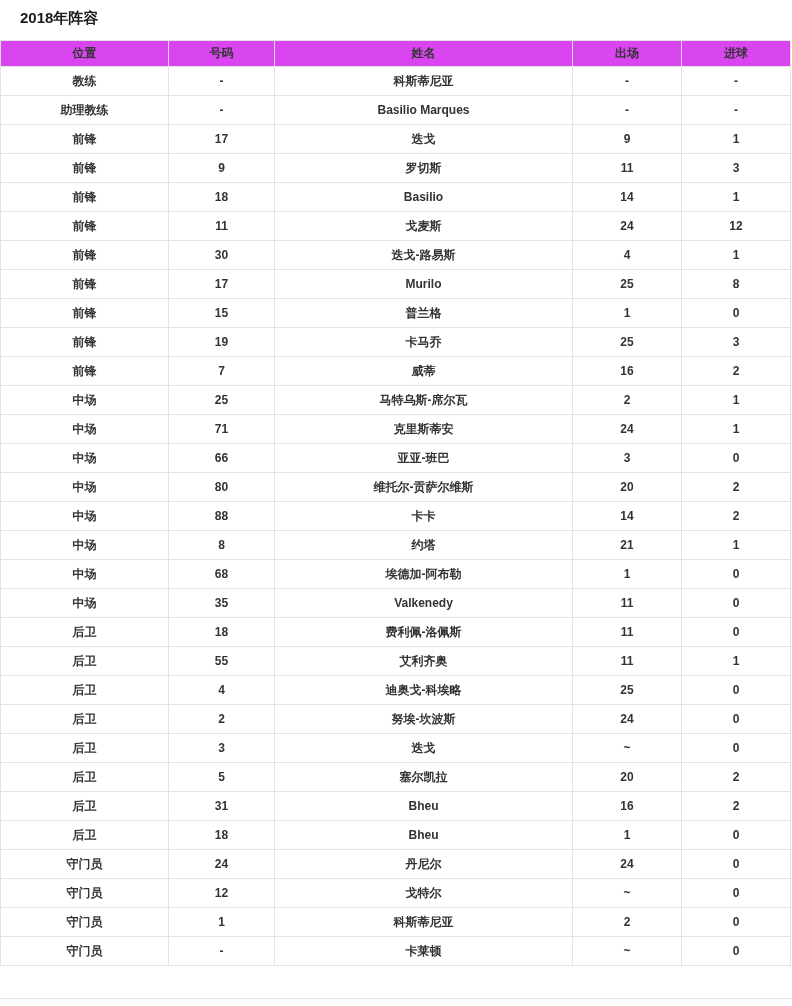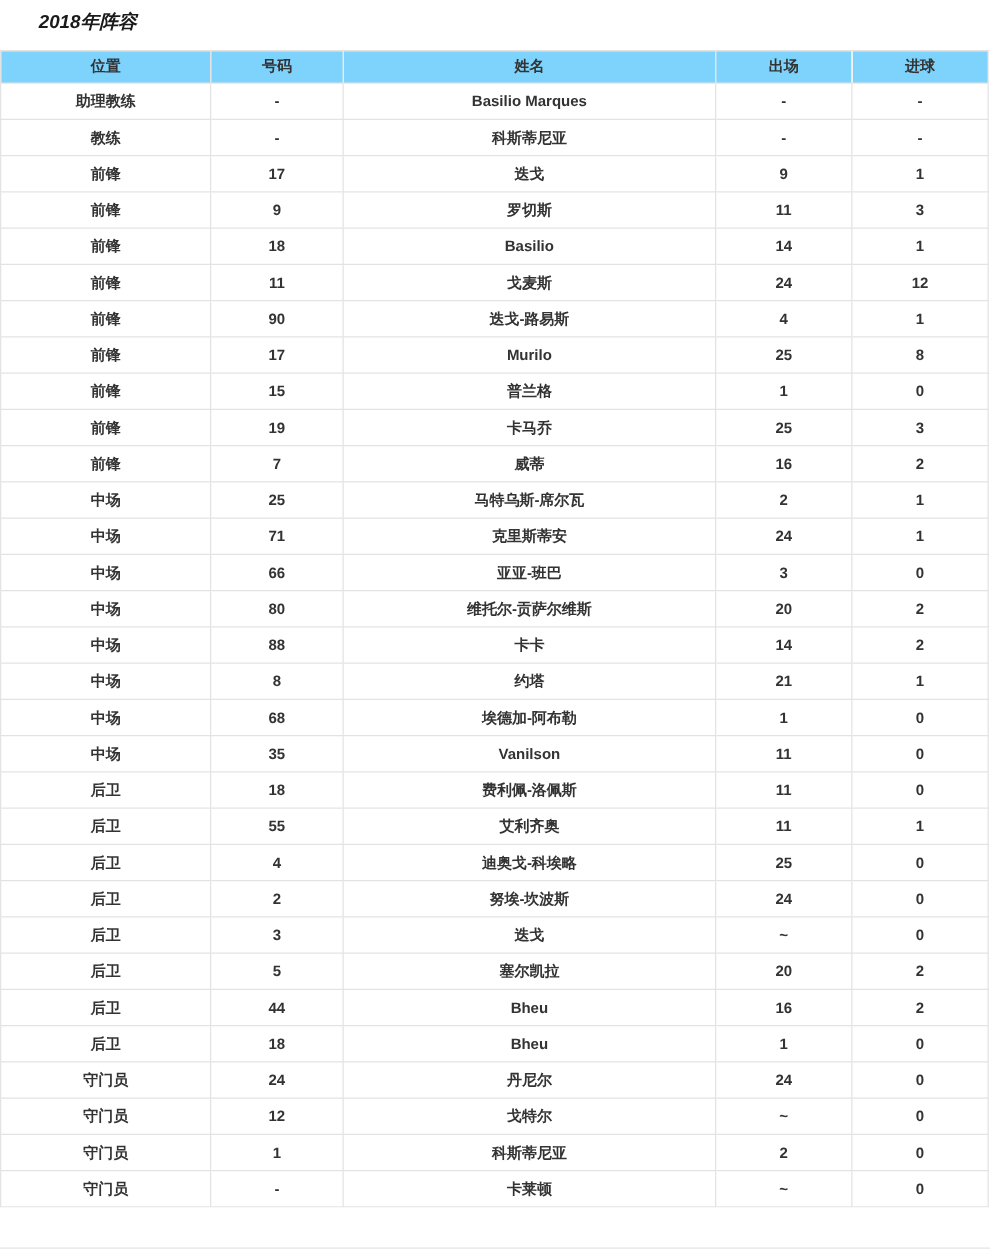--- a/index.html
+++ b/index.html
@@ -4,22 +4,21 @@
 <style>
   * { box-sizing: border-box; }
   html, body {
     margin: 0; padding: 0;
     width: 792px; height: 1006px;
     background: #ffffff;
     font-family: "Liberation Sans", "DejaVu Sans", sans-serif;
   }
   .title-bar {
     height: 40px;
-    padding: 9px 0 0 31px;
-    font-style: italic;
+    padding: 9px 0 0 20px;
   }
   .page-title {
     font-size: 15px;
     font-weight: bold;
     color: #1a1a1a;
     line-height: 18px;
   }
   table.roster {
     border-collapse: collapse;
     table-layout: fixed;
@@ -36,21 +35,21 @@
     text-align: center;
     vertical-align: middle;
     font-size: 12px;
     font-weight: 700;
     color: #333333;
     padding: 0 4px;
     overflow: hidden;
     white-space: nowrap;
   }
   table.roster th {
-    background: #7dd3fc;
+    background: #d946ef;
     height: 26px;
   }
   table.roster td {
     background: #ffffff;
     height: 29px;
   }
   .table-footer-spacer {
     width: 792px;
     height: 33px;
     border-bottom: 1px solid #e3e3e3;
@@ -76,30 +75,30 @@
     <tr>
       <th>位置</th>
       <th>号码</th>
       <th>姓名</th>
       <th>出场</th>
       <th>进球</th>
     </tr>
   </thead>
   <tbody>
       <tr>
+        <td>教练</td>
+        <td>-</td>
+        <td>科斯蒂尼亚</td>
+        <td>-</td>
+        <td>-</td>
+      </tr>
+      <tr>
         <td>助理教练</td>
         <td>-</td>
         <td>Basilio Marques</td>
-        <td>-</td>
-        <td>-</td>
-      </tr>
-      <tr>
-        <td>教练</td>
-        <td>-</td>
-        <td>科斯蒂尼亚</td>
         <td>-</td>
         <td>-</td>
       </tr>
       <tr>
         <td>前锋</td>
         <td>17</td>
         <td>迭戈</td>
         <td>9</td>
         <td>1</td>
       </tr>
@@ -119,21 +118,21 @@
       </tr>
       <tr>
         <td>前锋</td>
         <td>11</td>
         <td>戈麦斯</td>
         <td>24</td>
         <td>12</td>
       </tr>
       <tr>
         <td>前锋</td>
-        <td>90</td>
+        <td>30</td>
         <td>迭戈-路易斯</td>
         <td>4</td>
         <td>1</td>
       </tr>
       <tr>
         <td>前锋</td>
         <td>17</td>
         <td>Murilo</td>
         <td>25</td>
         <td>8</td>
@@ -204,21 +203,21 @@
       <tr>
         <td>中场</td>
         <td>68</td>
         <td>埃德加-阿布勒</td>
         <td>1</td>
         <td>0</td>
       </tr>
       <tr>
         <td>中场</td>
         <td>35</td>
-        <td>Vanilson</td>
+        <td>Valkenedy</td>
         <td>11</td>
         <td>0</td>
       </tr>
       <tr>
         <td>后卫</td>
         <td>18</td>
         <td>费利佩-洛佩斯</td>
         <td>11</td>
         <td>0</td>
       </tr>
@@ -252,21 +251,21 @@
       </tr>
       <tr>
         <td>后卫</td>
         <td>5</td>
         <td>塞尔凯拉</td>
         <td>20</td>
         <td>2</td>
       </tr>
       <tr>
         <td>后卫</td>
-        <td>44</td>
+        <td>31</td>
         <td>Bheu</td>
         <td>16</td>
         <td>2</td>
       </tr>
       <tr>
         <td>后卫</td>
         <td>18</td>
         <td>Bheu</td>
         <td>1</td>
         <td>0</td>

